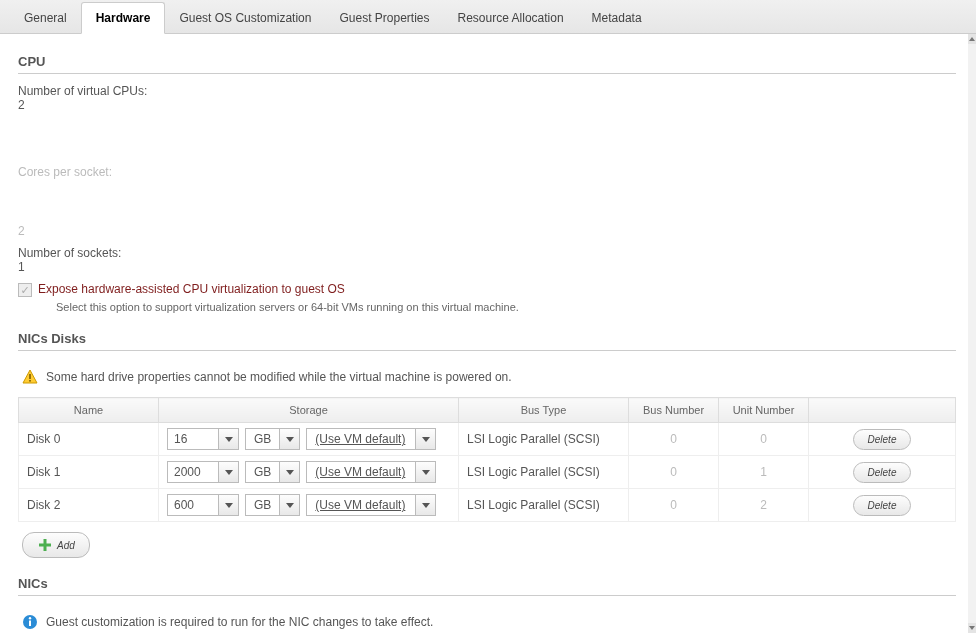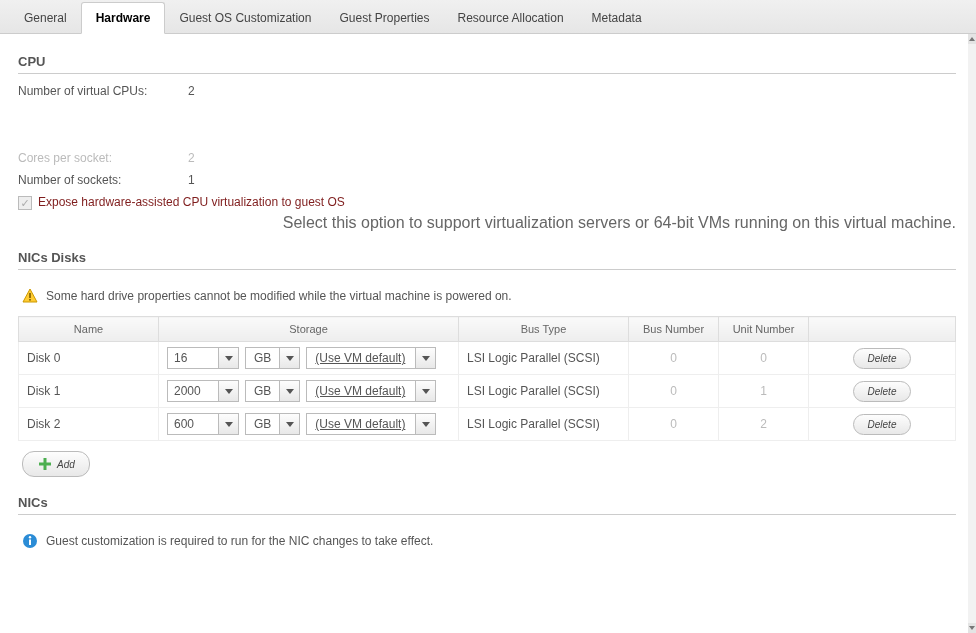--- a/index.html
+++ b/index.html
@@ -2,28 +2,28 @@
 <html><head>
 <meta charset="utf-8">
 <style>
 * { box-sizing: border-box; margin: 0; padding: 0; }
 body { font-family: Arial, Helvetica, sans-serif; font-size: 12px; color: #555; background: #fff; width: 976px; height: 633px; overflow: hidden; position: relative; }
 .tab-bar { display: flex; background: linear-gradient(#f0f0f0,#e6e6e6); border-bottom: 1px solid #ccc; padding: 0 10px; height: 34px; align-items: flex-end; }
 .tab { padding: 8px 14px; color: #444; cursor: pointer; }
 .tab.active { background: #fff; border: 1px solid #ccc; border-bottom: 1px solid #fff; border-radius: 3px 3px 0 0; margin-bottom: -1px; font-weight: bold; color: #000000; }
 .content { position: absolute; top: 34px; bottom: 0; left: 0; right: 8px; overflow-y: scroll; padding: 20px 12px 10px 18px; }
 .section-title { font-size: 13px; font-weight: bold; color: #555; border-bottom: 1px solid #ccc; padding-bottom: 4px; margin-bottom: 10px; }
-.row { display: flex; align-items: flex-end; margin-bottom: 8px; }
+.row { display: flex; align-items: flex-start; margin-bottom: 8px; flex-direction: column; }
 .row .lbl { width: 170px; color: #555; }
 .row .val { color: #555; }
 .row.disabled .lbl, .row.disabled .val { color: #bbb; margin-top: 45px; }
 .cb-row { display: flex; align-items: flex-start; gap: 6px; margin: 6px 0 4px; }
 .cb { width: 14px; height: 14px; border: 1px solid #bbb; background: #eee; margin-top: 1px; display: flex; align-items: center; justify-content: center; color: #aaa; font-size: 11px; }
 .cb-label { color: #7f1d1d; }
-.cb-desc { color: #666; font-size: 16px; margin-left: 38px; margin-bottom: 18px; text-align: right; }
+.cb-desc { color: #666; font-size: 11px; margin-left: 38px; margin-bottom: 18px; }
 .mem-row { display: flex; align-items: center; margin-bottom: 20px; gap: 10px; }
 .mem-row .lbl { width: 110px; }
 .mem-row .val { width: 80px; }
 .warn-row, .info-row { display: flex; align-items: center; gap: 8px; padding: 8px 4px 12px; }
 .warn-icon, .info-icon, .plus-icon { width: 16px; height: 16px; flex: 0 0 16px; }
 .warn-icon svg, .info-icon svg, .plus-icon svg { width: 16px; height: 16px; display: block; }
 table.disks { width: 100%; border-collapse: collapse; }
 table.disks th { background: linear-gradient(#fafafa,#eee); border: 1px solid #ddd; font-weight: normal; color: #666; padding: 6px 8px; font-size: 11px; }
 table.disks td { border: 1px solid #eee; padding: 5px 8px; vertical-align: middle; }
 .cell-center { text-align: center; color: #bbb; }

